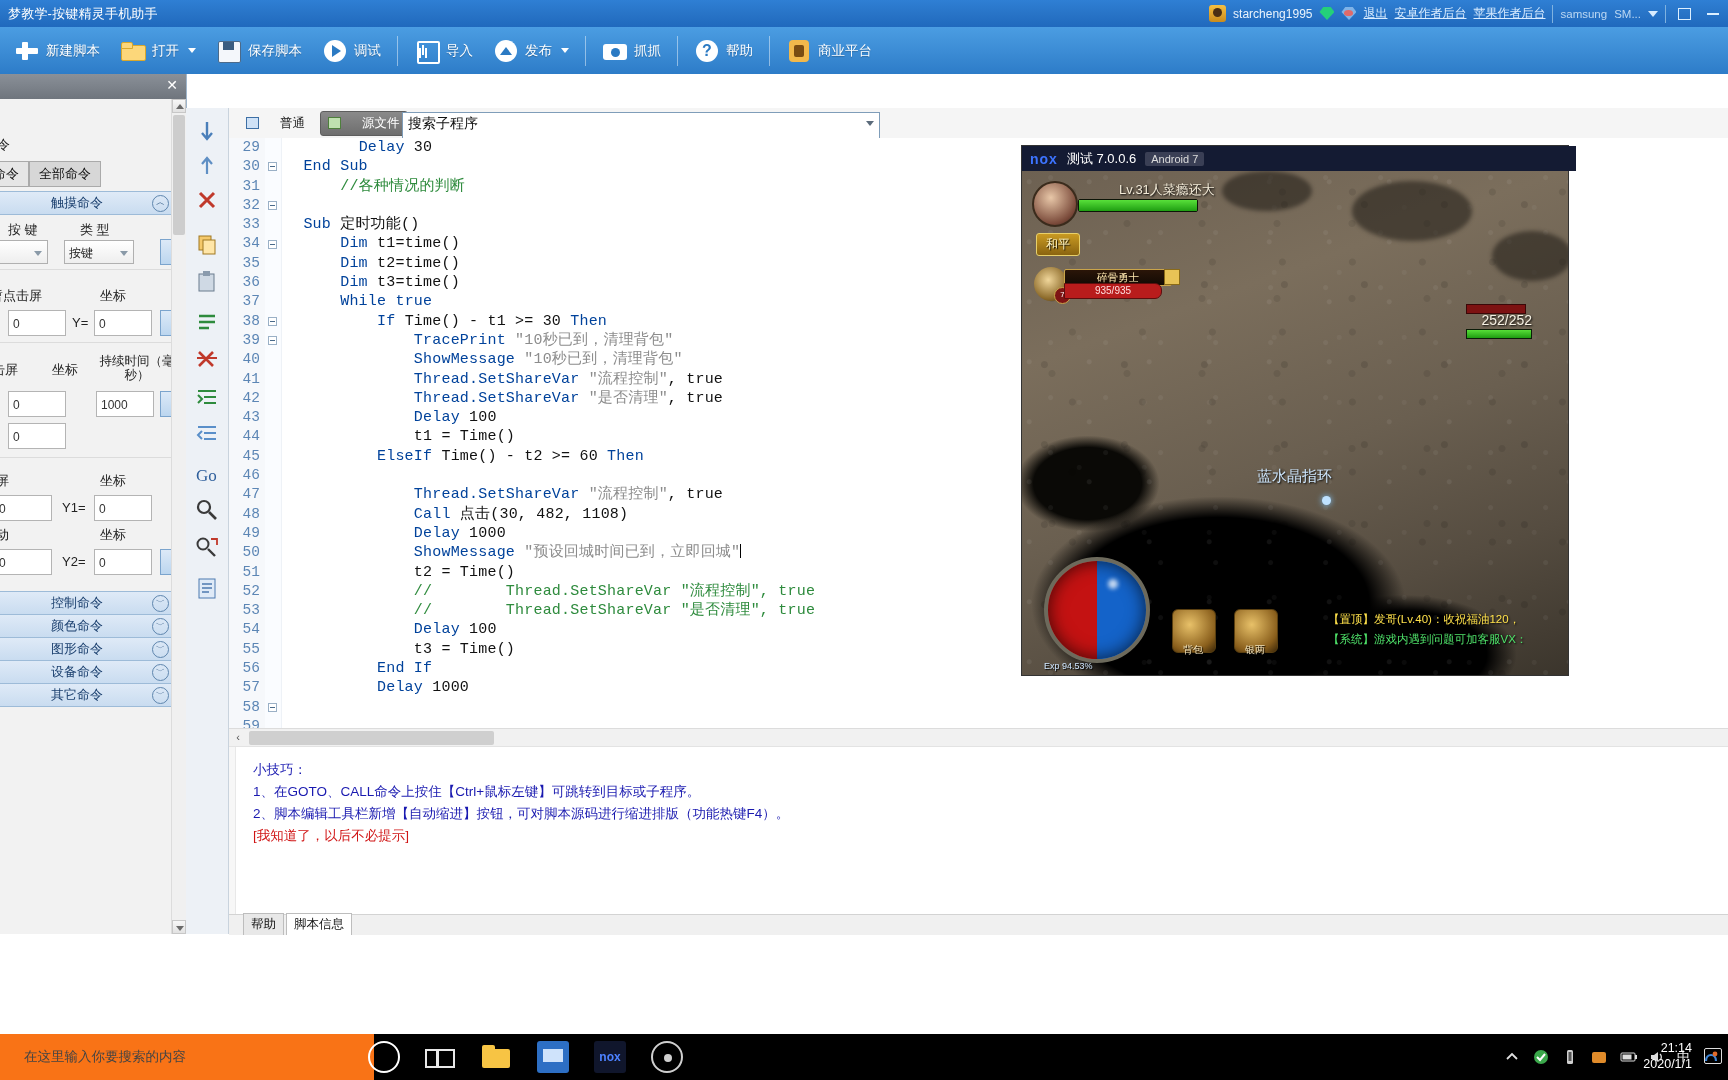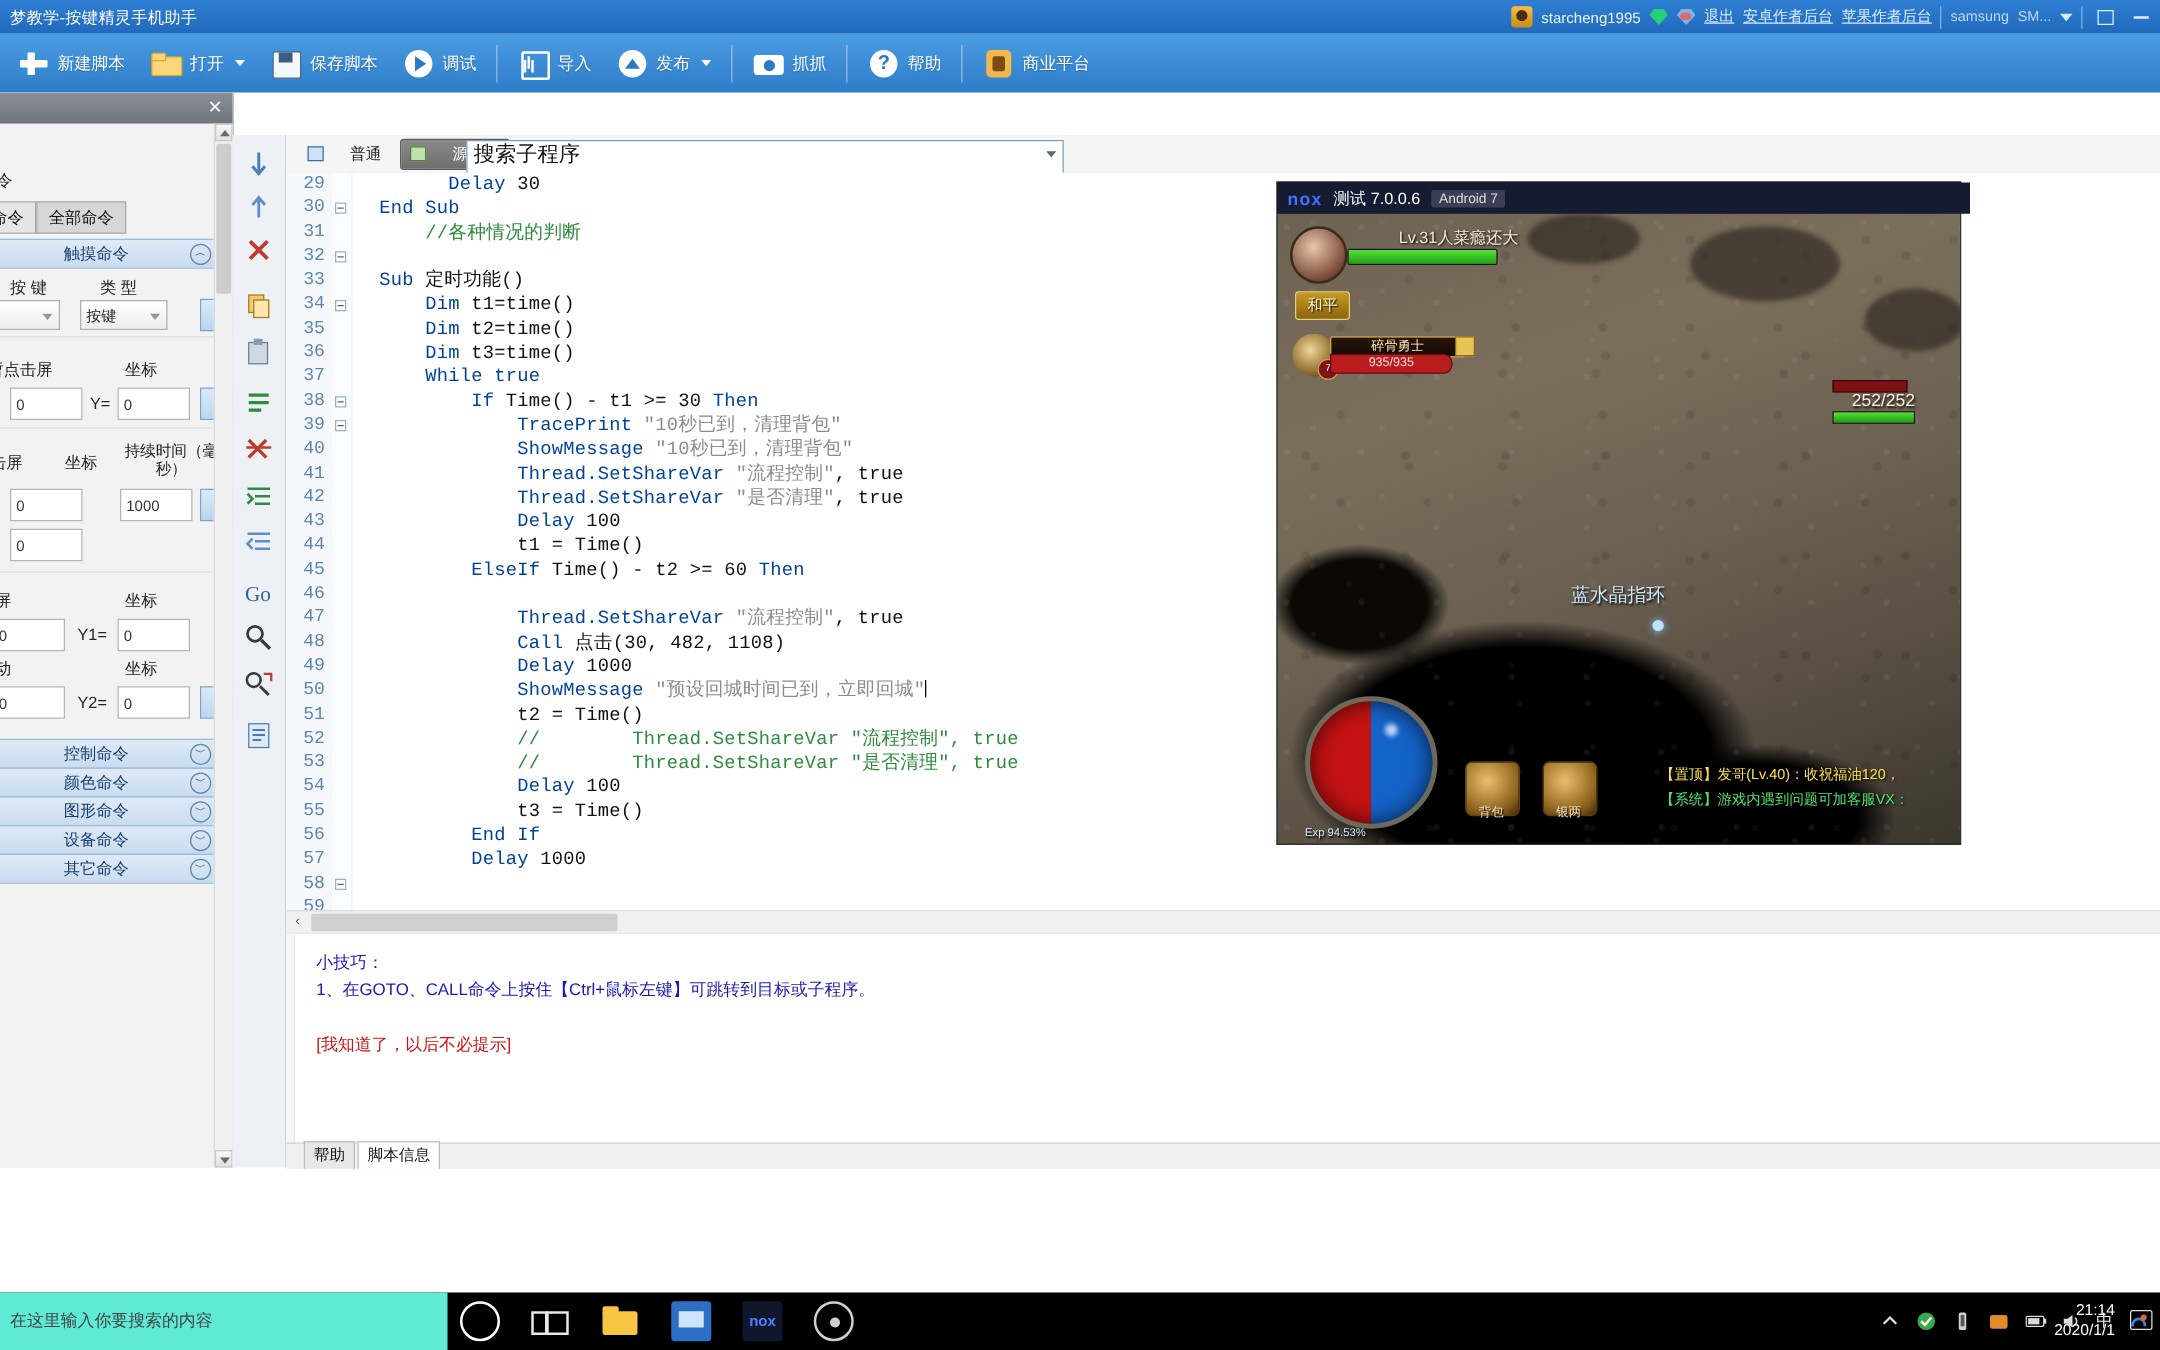--- a/index.html
+++ b/index.html
@@ -93,21 +93,21 @@
   .rail{position:absolute;left:186px;top:108px;width:42px;height:826px;background:#edf1f6;border-right:1px solid #c4cfda;}
   .rail .ritem{position:absolute;left:7px;width:28px;height:28px;cursor:pointer;}
 
   
   .editor{position:absolute;left:228px;top:108px;width:1500px;height:826px;background:#fff;border-left:1px solid #c9d3dd;}
   .ed-toolbar{position:absolute;left:0;top:0;width:1500px;height:30px;background:#f5f5f5;border-bottom:1px solid #d8d8d8;display:flex;align-items:center;padding-left:10px;gap:8px;}
   .mode-btn{display:flex;align-items:center;gap:21px;font-size:12.5px;color:#1c1c1c;padding:3px 7px;border-radius:3px;cursor:pointer;}
   .mode-btn.active{background:linear-gradient(#8a8a8a,#6e6e6e);color:#fff;border:1px solid #5e5e5e;}
   .sq-ic{width:13px;height:12px;border:1.5px solid #3d6fa5;background:#cfe2f7;box-sizing:border-box;}
   .sq-ic.g{border-color:#4e7f3c;background:#bfe0b0;}
-  .search-sub{position:absolute;left:144px;top:4px;width:478px;height:36px;border:1px solid #7f9db9;background:#fff;font-size:17px;color:#111;padding:0 20px 0 5px;line-height:21px;box-sizing:border-box;}
+  .search-sub{position:absolute;left:173px;top:4px;width:478px;height:36px;border:1px solid #7f9db9;background:#fff;font-size:14px;color:#111;padding:0 20px 0 5px;line-height:21px;box-sizing:border-box;}
   .search-sub .cv{position:absolute;right:5px;top:8px;border-left:4px solid transparent;border-right:4px solid transparent;border-top:5px solid #5b6b7b;}
 
   
   .code-wrap{position:absolute;left:0;top:30px;width:1500px;height:590px;background:#fff;overflow:hidden;font-family:"Liberation Mono","DejaVu Sans Mono",monospace;}
   .gutter{position:absolute;left:0;top:0;width:36px;height:590px;background:#f6f8fb;color:#5c86b5;font-size:14.5px;text-align:right;border-right:1px solid #dde5ee;}
   .gutter div{height:19.3px;line-height:19.3px;padding-right:5px;}
   .foldcol{position:absolute;left:36px;top:0;width:16px;height:590px;background:#fafcff;border-right:1px solid #eef2f7;}
   .foldbox{position:absolute;left:3px;width:9px;height:9px;border:1px solid #9ab0c6;background:#fff;box-sizing:border-box;}
   .foldbox:before{content:"";position:absolute;left:1px;top:3px;width:5px;height:1px;background:#4a6a8a;}
   .codelines{position:absolute;left:56px;top:0;width:1440px;height:590px;}
@@ -179,21 +179,21 @@
   .orb:after{content:"";position:absolute;left:60px;top:18px;width:10px;height:10px;border-radius:50%;background:rgba(255,255,255,.75);filter:blur(2px);}
   .orb-exp{position:absolute;left:22px;bottom:4px;font-size:9px;color:#cfe6ff;text-shadow:1px 1px 1px #000;}
   .pouch{position:absolute;bottom:22px;width:42px;height:42px;border-radius:6px;background:radial-gradient(circle at 40% 35%,#e8c169,#8a5f1c 70%,#3a2608);border:1px solid #5a3f10;}
   .pouch-lbl{position:absolute;bottom:18px;font-size:10px;color:#f0e2bc;text-shadow:1px 1px 1px #000;width:42px;text-align:center;}
   .chat{position:absolute;right:0;width:240px;font-size:11.5px;text-shadow:1px 1px 2px #000;white-space:nowrap;}
   .chat.c1{bottom:48px;color:#ffe14a;}
   .chat.c2{bottom:28px;color:#4fe36a;}
 
   
   .taskbar{position:absolute;left:0;bottom:0;width:1728px;height:46px;background:#000;}
-  .tb-search{position:absolute;left:0;top:0;width:350px;height:46px;background:#5eead4;display:flex;align-items:center;padding-left:8px;}
+  .tb-search{position:absolute;left:0;top:0;width:350px;height:46px;background:#f97316;display:flex;align-items:center;padding-left:24px;}
   .tb-search span{font-size:13.5px;color:#444;}
   .tk-ic{position:absolute;top:7px;width:32px;height:32px;cursor:pointer;}
   .cortana{border:2.5px solid #fff;border-radius:50%;box-sizing:border-box;}
   .taskview{position:relative;}
   .taskview:before{content:"";position:absolute;left:3px;top:8px;width:9px;height:15px;border:2px solid #e8e8e8;}
   .taskview:after{content:"";position:absolute;left:15px;top:8px;width:14px;height:15px;border:2px solid #e8e8e8;}
   .folder-ic{background:#f7c444;border-radius:2px;}
   .folder-ic:before{content:"";position:absolute;left:0;top:-4px;width:13px;height:6px;background:#f7c444;border-radius:2px 2px 0 0;}
   .nox-ic{background:#10162c;border-radius:3px;display:flex;align-items:center;justify-content:center;color:#4d82ff;font-size:12px;font-weight:bold;}
   .mon-ic{background:#2d6fc4;border-radius:3px;}
@@ -538,20 +538,21 @@
 
     <div class="hscroll">
       <div class="lbtn">‹</div>
       <div class="hthumb"></div>
     </div>
 
     <div class="hintpanel">
       <div class="hint-left"></div>
       <div class="hint" style="top:14px;font-family:Liberation Serif, serif;">小技巧：</div>
       <div class="hint" style="top:36px;">1、在GOTO、CALL命令上按住【Ctrl+鼠标左键】可跳转到目标或子程序。</div>
+      <div class="hint" style="top:58px;">2、脚本编辑工具栏新增【自动缩进】按钮，可对脚本源码进行缩进排版（功能热键F4）。</div>
       <div class="hint red" style="top:80px;">[我知道了，以后不必提示]</div>
     </div>
 
     <div class="bottabs">
       <div class="btab">帮助</div>
       <div class="btab active">脚本信息</div>
     </div>
   </div>
 
   <div class="emu">

